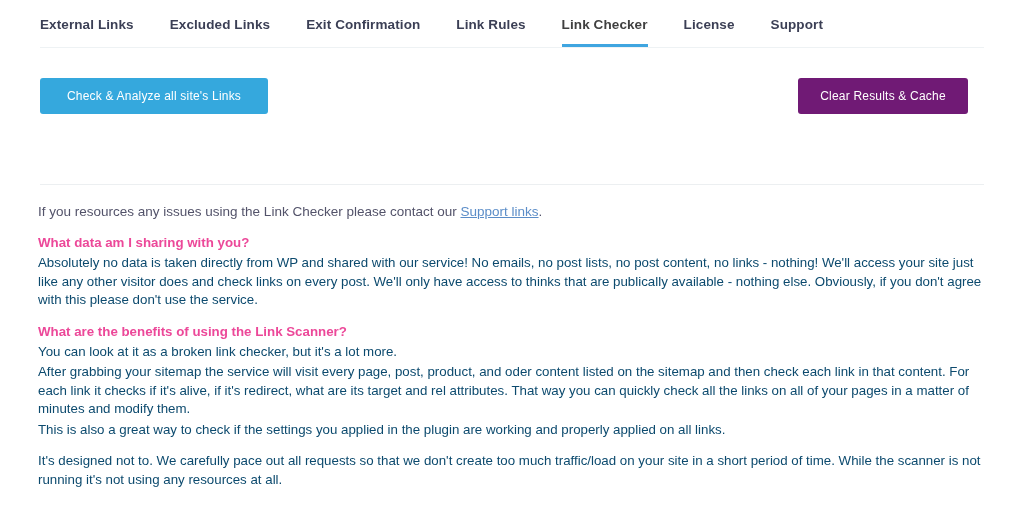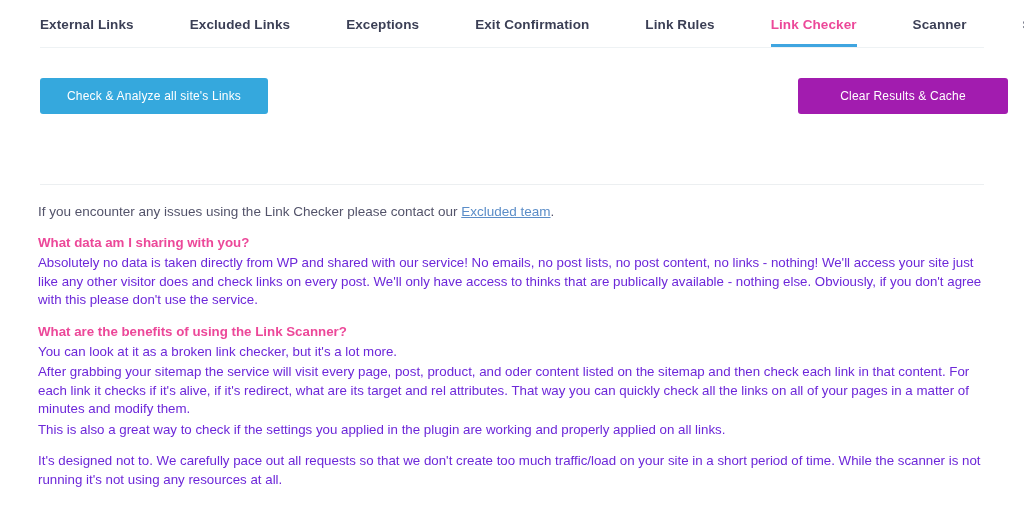--- a/index.html
+++ b/index.html
@@ -1,15 +1,15 @@
 <!DOCTYPE html>
 <html><head>
 <meta charset="utf-8">
 <style>
-  * { box-sizing: border-box; gap: 20px; }
+  * { box-sizing: border-box; }
   html, body {
     margin: 0;
     padding: 0;
     background: #ffffff;
   }
   body {
     width: 1024px;
     height: 514px;
     font-family: "Liberation Sans", sans-serif;
     color: #4a4a5a;
@@ -33,21 +33,21 @@
     color: #3b3f55;
     letter-spacing: 0.1px;
     padding: 3px 0 11px 0;
     margin-right: 36px;
     white-space: nowrap;
     cursor: pointer;
     border-bottom: 3px solid transparent;
     line-height: 16px;
   }
   .tab.active {
-    color: #ec4899;
+    color: #404040;
     border-bottom-color: #3fa5e0;
   }
   .tabbar-rule {
     position: absolute;
     left: 40px;
     top: 47px;
     width: 944px;
     height: 1px;
     background: #eef2f4;
   }
@@ -71,23 +71,23 @@
   .btn-primary {
     left: 40px;
     top: 78px;
     width: 228px;
     height: 36px;
     background: #35a8dd;
   }
   .btn-danger {
     left: 798px;
     top: 78px;
-    width: 210px;
+    width: 170px;
     height: 36px;
-    background: #a21caf;
+    background: #701a75;
   }
 
   
   .divider {
     position: absolute;
     left: 40px;
     top: 184px;
     width: 944px;
     height: 1px;
     background: #eceff1;
@@ -113,50 +113,49 @@
   .faq-block { margin-bottom: 13px; }
   .faq-q {
     font-size: 13.3px;
     font-weight: bold;
     color: #ec4899;
     margin: 0 0 2px 0;
     line-height: 18px;
   }
   .faq-a {
     font-size: 13.3px;
-    color: #6d28d9;
+    color: #0c4a6e;
     line-height: 18.5px;
     margin: 0;
   }
   .faq-a + .faq-a { margin-top: 2px; }
 </style>
 </head>
 <body>
 
 <div class="tabbar" id="tabbar">
     <div class="tab">External Links</div>
     <div class="tab">Excluded Links</div>
-    <div class="tab">Exceptions</div>
     <div class="tab">Exit Confirmation</div>
     <div class="tab">Link Rules</div>
     <div class="tab active">Link Checker</div>
-    <div class="tab">Scanner</div>
+    <div class="tab">License</div>
     <div class="tab">Support</div>
   </div>
 <div class="tabbar-rule"></div>
 
 <button class="btn btn-primary">Check &amp; Analyze all site's Links</button>
 
 <button class="btn btn-danger">Clear Results &amp; Cache</button>
 
 <div class="divider"></div>
 
 <div class="content">
   <p class="intro">
-    <span>If you encounter any issues using the Link Checker please contact our </span><a href="#">Excluded team</a><span>.</span>
+    <span>If you resources any issues using the Link Checker please contact our </span><a href="#">Support links</a><span>.</span>
   </p>
   <div id="faq-root">
       <div class="faq-block">
         <p class="faq-q">What data am I sharing with you?</p>
         <p class="faq-a">Absolutely no data is taken directly from WP and shared with our service! No emails, no post lists, no post content, no links - nothing! We'll access your site just like any other visitor does and check links on every post. We'll only have access to thinks that are publically available - nothing else. Obviously, if you don't agree with this please don't use the service.</p>
       </div>
       <div class="faq-block">
         <p class="faq-q">What are the benefits of using the Link Scanner?</p>
         <p class="faq-a">You can look at it as a broken link checker, but it's a lot more.</p>
         <p class="faq-a">After grabbing your sitemap the service will visit every page, post, product, and oder content listed on the sitemap and then check each link in that content. For each link it checks if it's alive, if it's redirect, what are its target and rel attributes. That way you can quickly check all the links on all of your pages in a matter of minutes and modify them.</p>

